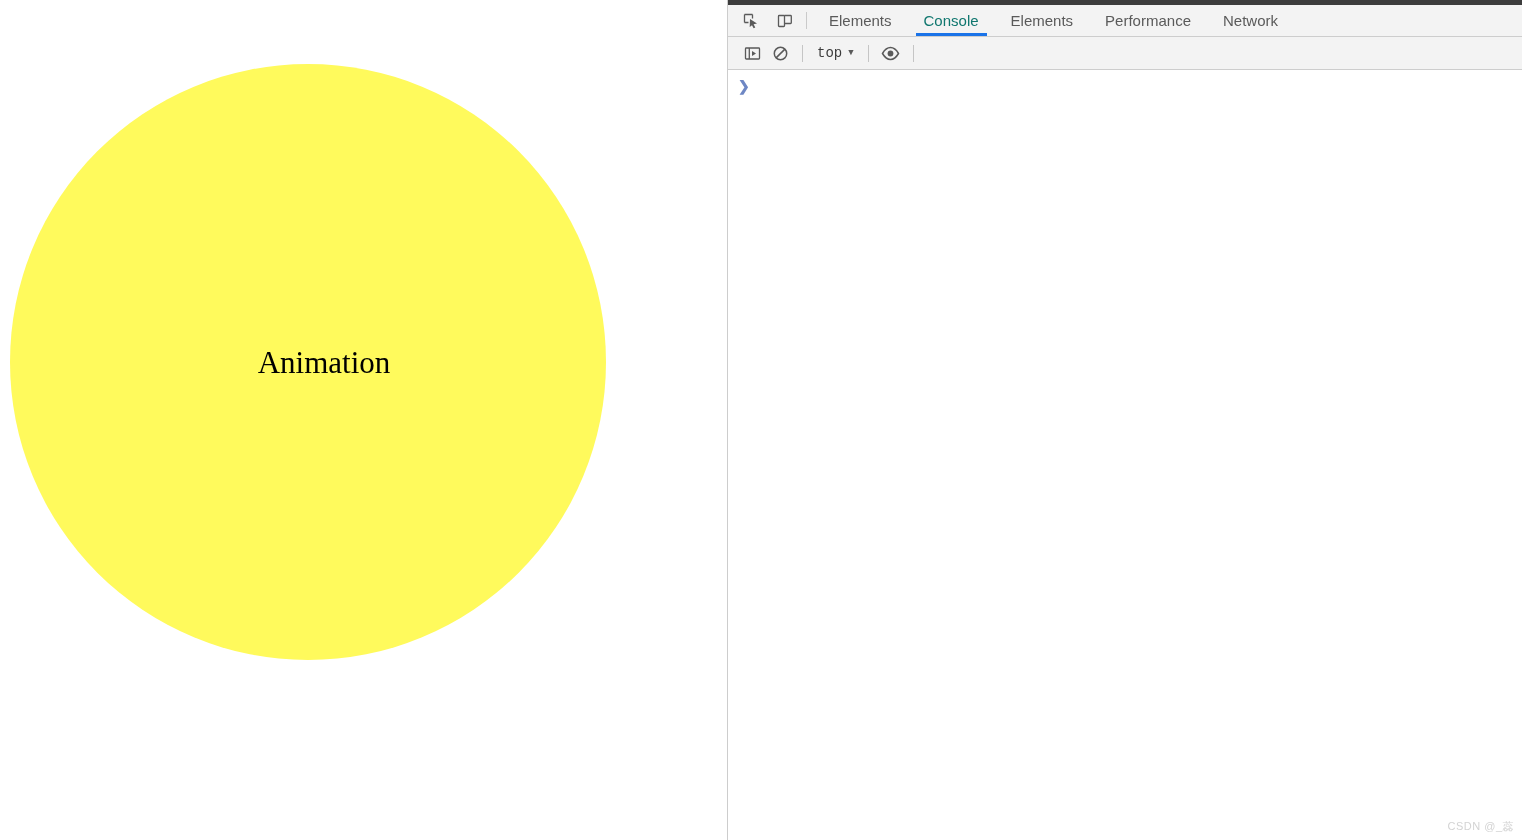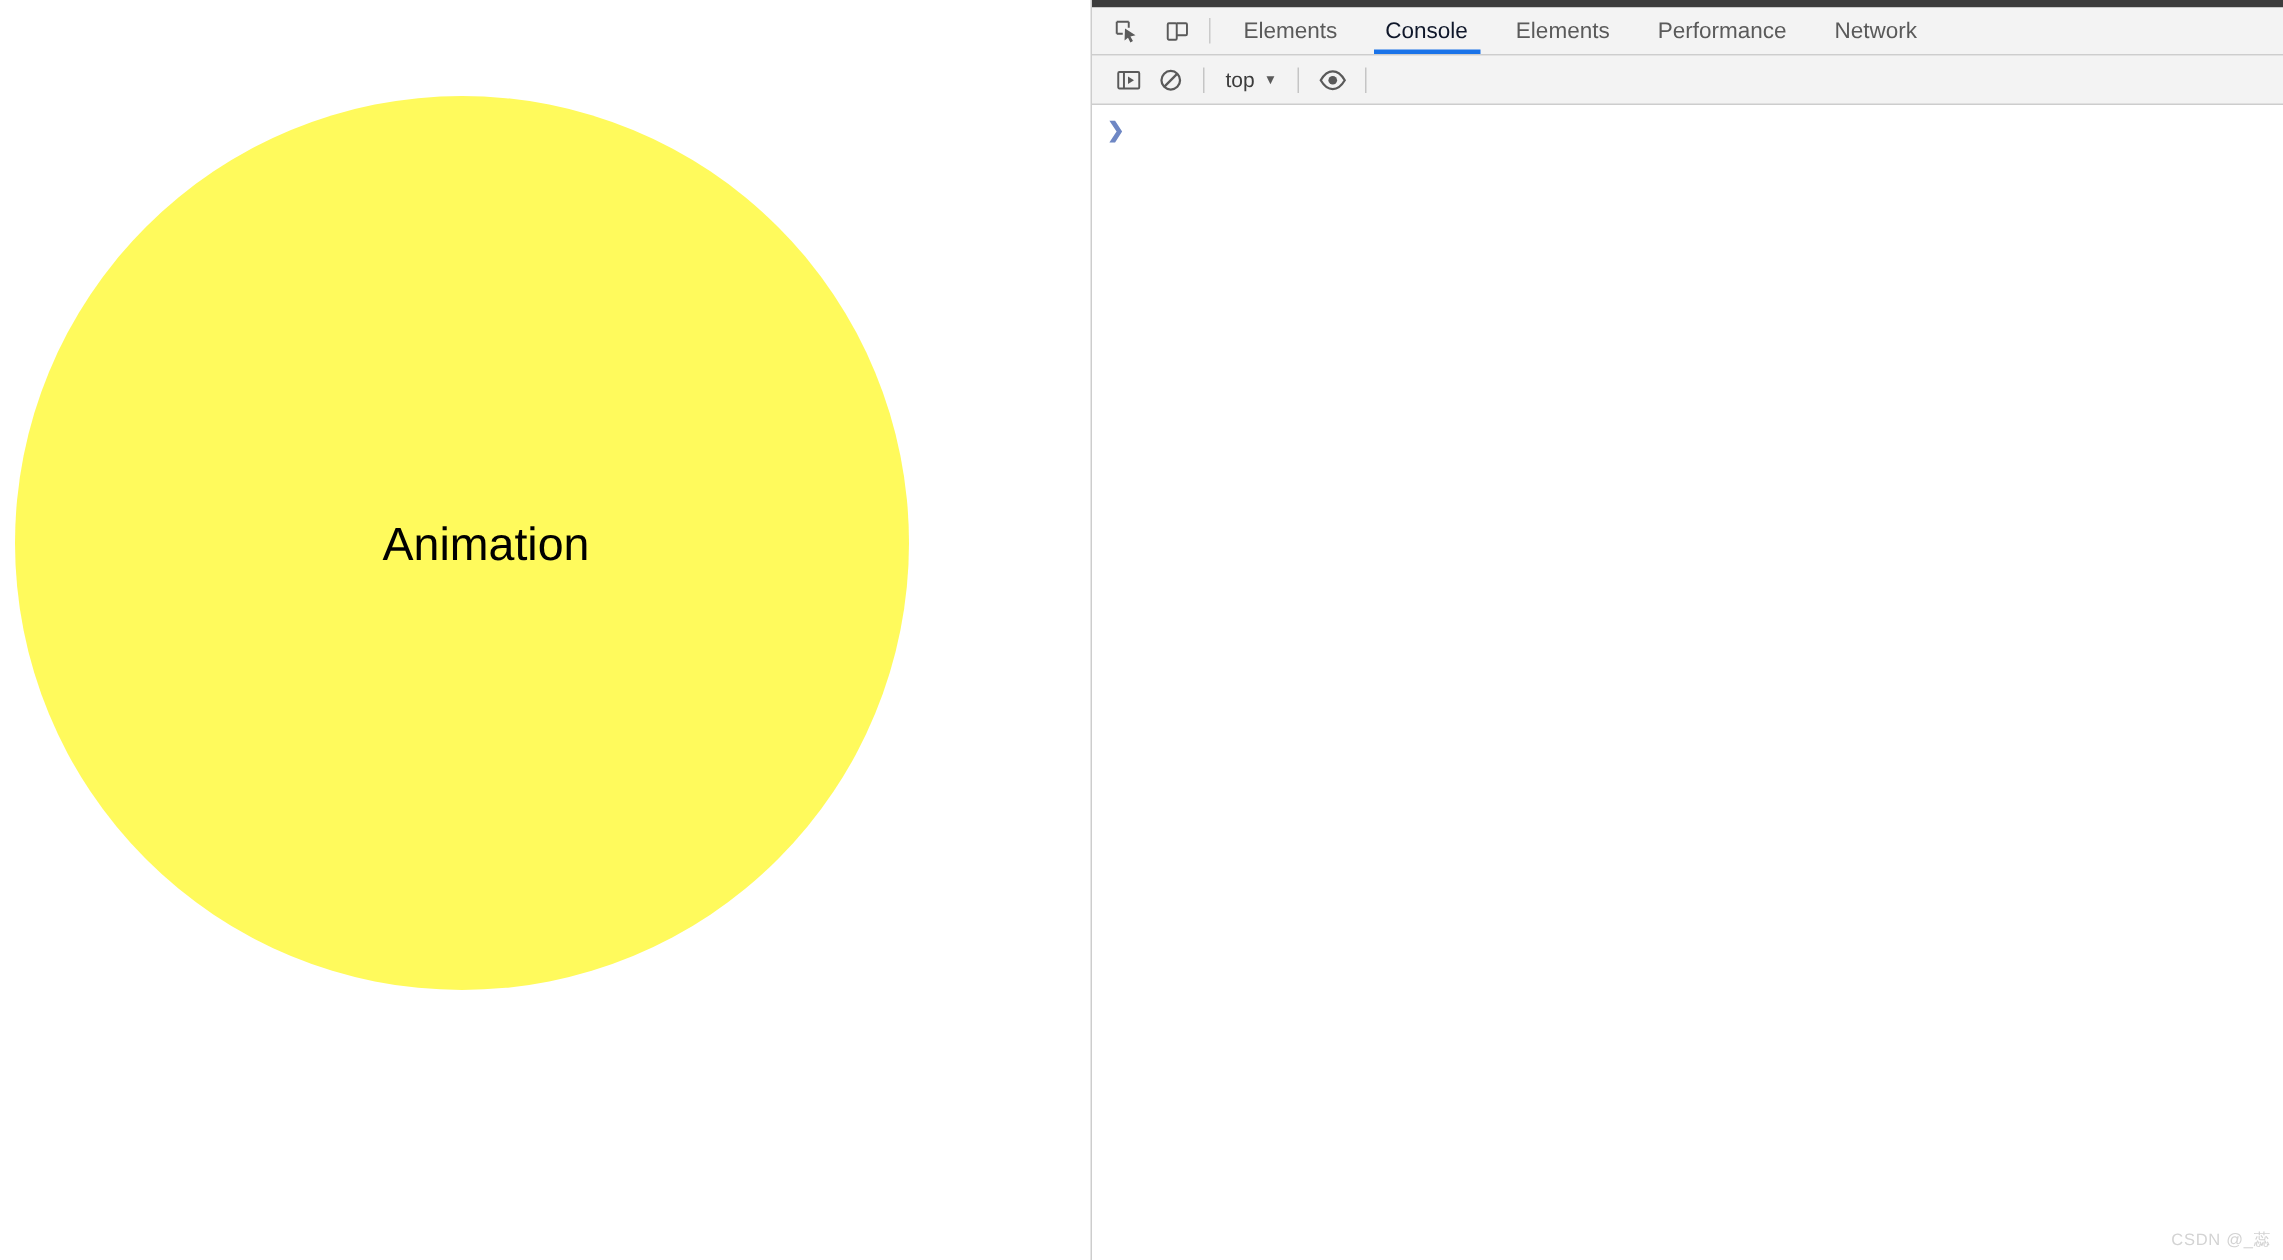--- a/index.html
+++ b/index.html
@@ -57,21 +57,21 @@
     width: 596px;
     height: 596px;
     border-radius: 50%;
     background: #fffa5c;
     display: flex;
     align-items: center;
     justify-content: center;
   }
 
   .animation-circle-label {
-    font-family: Liberation Sans, sans-serif;
+    font-family: Liberation Serif, serif;
     font-size: 31px;
     color: #000000;
     line-height: 1;
     user-select: none;
     margin-left: 32px;
   }
 
   
   .devtools {
     position: absolute;
@@ -136,21 +136,21 @@
     font-family: "Liberation Sans", sans-serif;
     font-size: 15px;
     color: #5a5a5a;
     cursor: pointer;
     white-space: nowrap;
     position: relative;
     text-align: center;
   }
 
   .tab.active {
-    color: #0f172a;
+    color: #0f766e;
   }
 
   .tab.active::after {
     content: "";
     position: absolute;
     left: 8px;
     right: 8px;
     bottom: 0;
     height: 3px;
     background: #1a73e8;
@@ -189,21 +189,21 @@
     background: #c5c5c5;
     margin: 0 8px;
     flex: 0 0 auto;
   }
 
   .ct-context {
     display: flex;
     align-items: center;
     gap: 6px;
     padding: 0 6px;
-    font-family: Liberation Sans, sans-serif;
+    font-family: Liberation Mono, monospace;
     font-size: 14px;
     color: #3c3c3c;
     cursor: pointer;
     flex: 0 0 auto;
   }
 
   .caret {
     font-size: 9px;
     line-height: 1;
     color: #5a5a5a;

